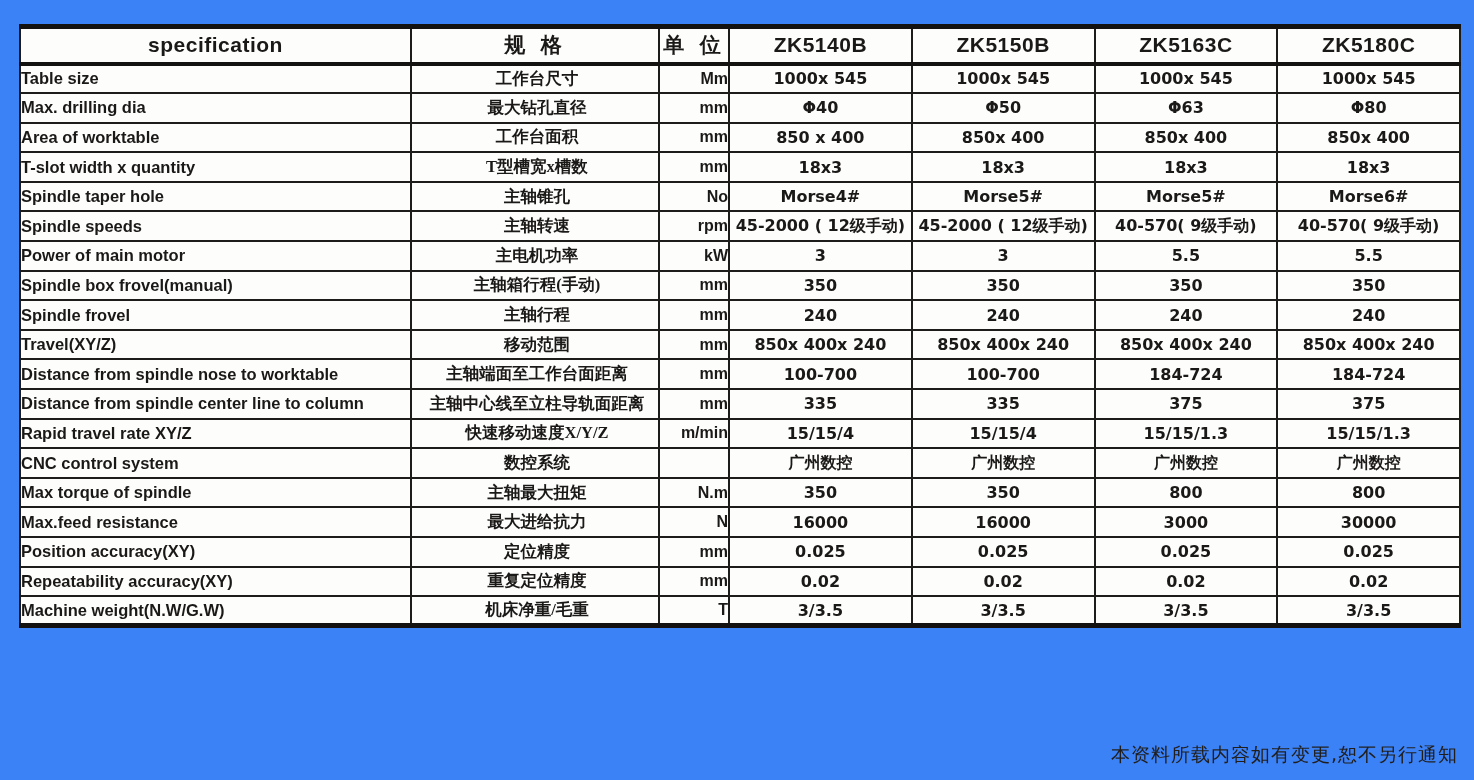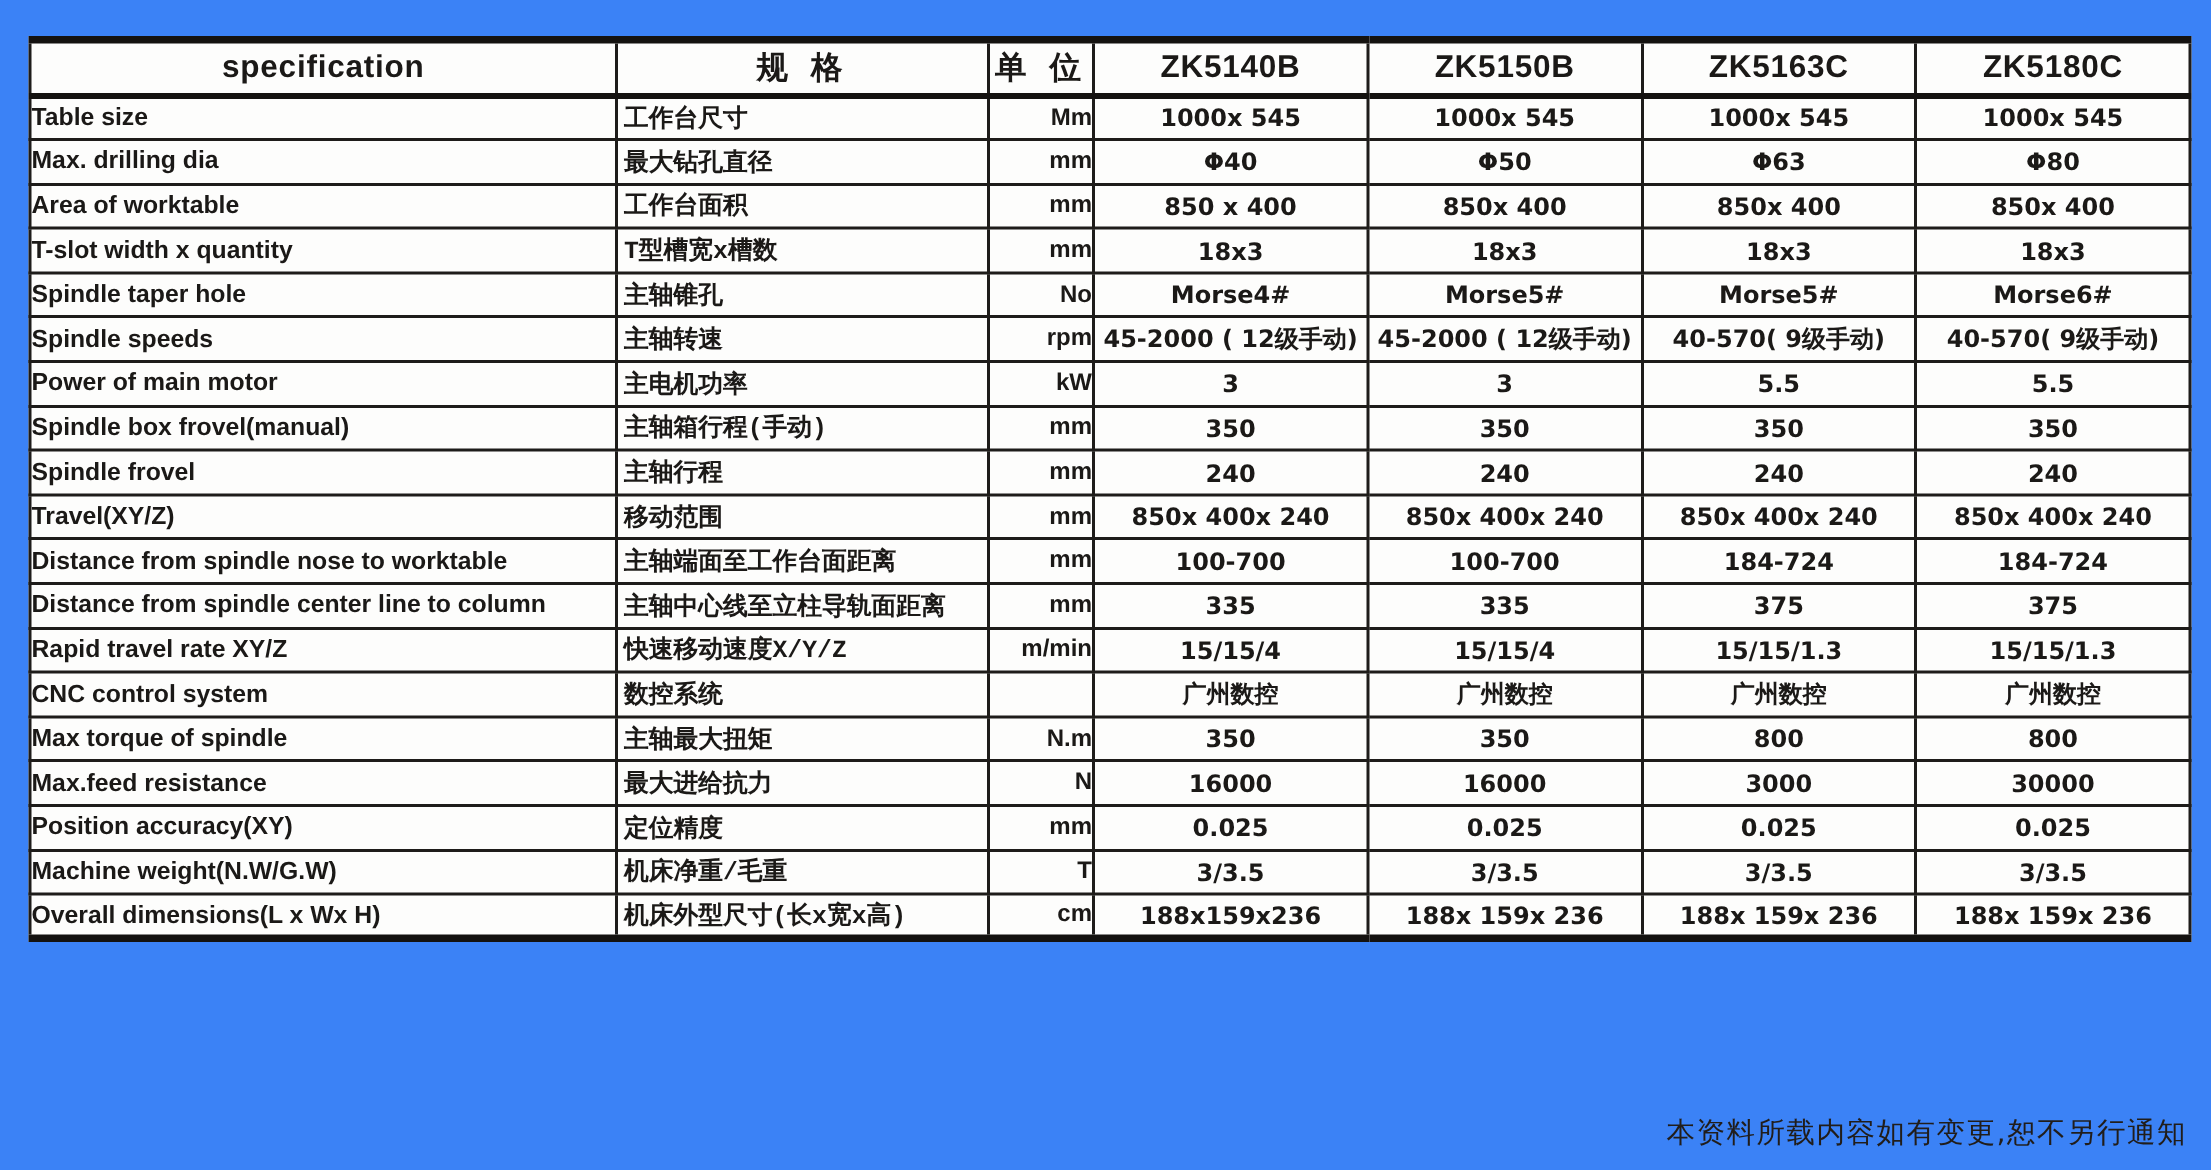--- a/index.html
+++ b/index.html
@@ -38,21 +38,21 @@
     text-align: center;
     letter-spacing: 0.5px;
   }
   tbody td { height: 29.6px; font-size: 16.5px; }
   tbody tr:last-child td { border-bottom: 5px solid #141210; }
   col.c0 { width: 391px; }
   col.c1 { width: 248px; }
   col.c2 { width: 70px; }
   col.c3, col.c4, col.c5, col.c6 { width: 182.75px; }
   td.c0 { text-align: left; }
-  td.c1 { text-align: left; padding-left: 4px; font-family: Liberation Mono, monospace; }
+  td.c1 { text-align: center; padding-left: 4px; font-family: Liberation Serif, serif; }
   td.c2 { text-align: right; font-size: 16px; }
   td.c3, td.c4, td.c5, td.c6 { text-align: center; font-size: 16px; font-family: "DejaVu Sans", sans-serif; }
   th.c1, th.c2 { font-family: "DejaVu Sans", sans-serif; letter-spacing: 4px; margin-top: 18px; }
   .footer-note {
     position: absolute;
     right: 16px; top: 742px;
     font-size: 19px;
     font-weight: 400;
     color: #211d1a;
     font-family: "DejaVu Sans", sans-serif;
@@ -232,33 +232,33 @@
         <tr>
           <td class="c0">Position accuracy(XY)</td>
           <td class="c1">定位精度</td>
           <td class="c2">mm</td>
           <td class="c3">0.025</td>
           <td class="c4">0.025</td>
           <td class="c5">0.025</td>
           <td class="c6">0.025</td>
         </tr>
         <tr>
+          <td class="c0">Repeatability accuracy(XY)</td>
+          <td class="c1">重复定位精度</td>
+          <td class="c2">mm</td>
+          <td class="c3">0.02</td>
+          <td class="c4">0.02</td>
+          <td class="c5">0.02</td>
+          <td class="c6">0.02</td>
+        </tr>
+        <tr>
           <td class="c0">Machine weight(N.W/G.W)</td>
           <td class="c1">机床净重/毛重</td>
           <td class="c2">T</td>
           <td class="c3">3/3.5</td>
           <td class="c4">3/3.5</td>
           <td class="c5">3/3.5</td>
           <td class="c6">3/3.5</td>
         </tr>
-        <tr>
-          <td class="c0">Overall dimensions(L x Wx H)</td>
-          <td class="c1">机床外型尺寸(长x宽x高)</td>
-          <td class="c2">cm</td>
-          <td class="c3">188x159x236</td>
-          <td class="c4">188x 159x 236</td>
-          <td class="c5">188x 159x 236</td>
-          <td class="c6">188x 159x 236</td>
-        </tr>
       </tbody>
   </table>
   <div class="footer-note">本资料所载内容如有变更,恕不另行通知</div>
 </div>
 
 </body></html>

